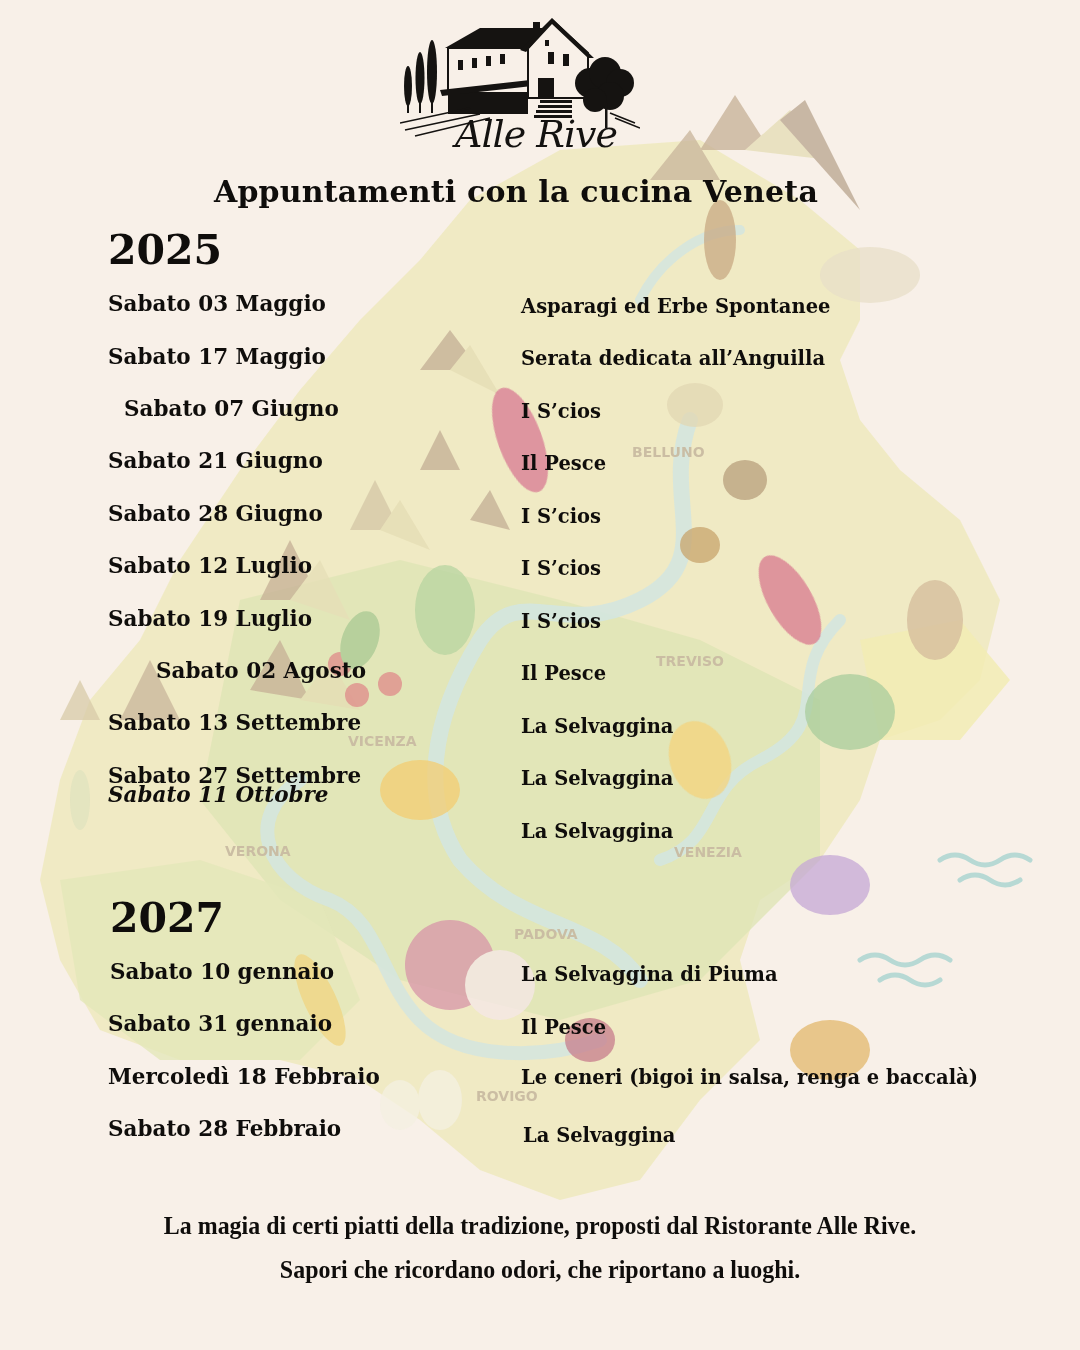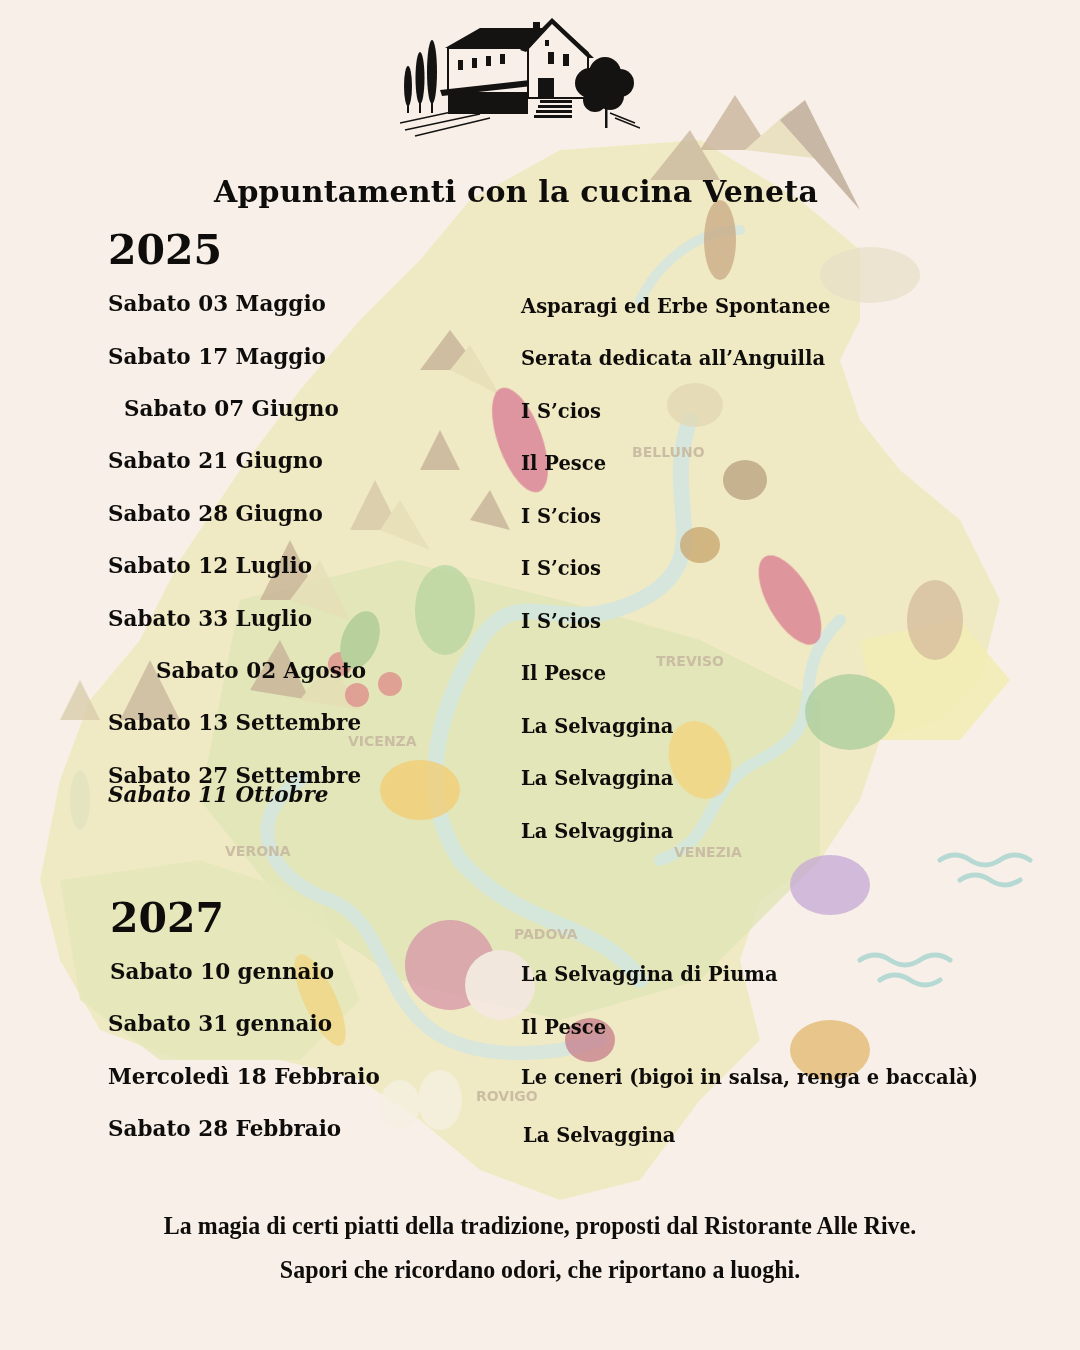--- a/index.html
+++ b/index.html
@@ -168,20 +168,21 @@
     </g>
 
     <g stroke="#151311" stroke-width="1.5" fill="none">
       <line x1="0" y1="115" x2="70" y2="100"></line>
       <line x1="5" y1="122" x2="80" y2="106"></line>
       <line x1="15" y1="128" x2="90" y2="110"></line>
       <line x1="210" y1="105" x2="235" y2="115"></line>
       <line x1="215" y1="110" x2="240" y2="120"></line>
     </g>
   </svg>
+  <div class="logo-text">Alle Rive</div>
 
   <div class="subtitle">Appuntamenti con la cucina Veneta</div>
 
   <div class="year" style="left:108px; top:226px;">2025</div>
 
   <div>
     <div>
       <div class="row-date" style="top:291px;">Sabato 03 Maggio</div>
       <div class="row-event" style="top:295px;">Asparagi ed Erbe Spontanee</div>
     </div>
@@ -199,21 +200,21 @@
     </div>
     <div>
       <div class="row-date" style="top:501px;">Sabato 28 Giugno</div>
       <div class="row-event" style="top:505px;">I S’cios</div>
     </div>
     <div>
       <div class="row-date" style="top:553px;">Sabato 12 Luglio</div>
       <div class="row-event" style="top:557px;">I S’cios</div>
     </div>
     <div>
-      <div class="row-date" style="top:606px;">Sabato 33 Luglio</div>
+      <div class="row-date" style="top:606px;">Sabato 19 Luglio</div>
       <div class="row-event" style="top:610px;">I S’cios</div>
     </div>
     <div>
       <div class="row-date" style="top:658px;margin-left:48px;">Sabato 02 Agosto</div>
       <div class="row-event" style="top:662px;">Il Pesce</div>
     </div>
     <div>
       <div class="row-date" style="top:710px;">Sabato 13 Settembre</div>
       <div class="row-event" style="top:715px;">La Selvaggina</div>
     </div>

